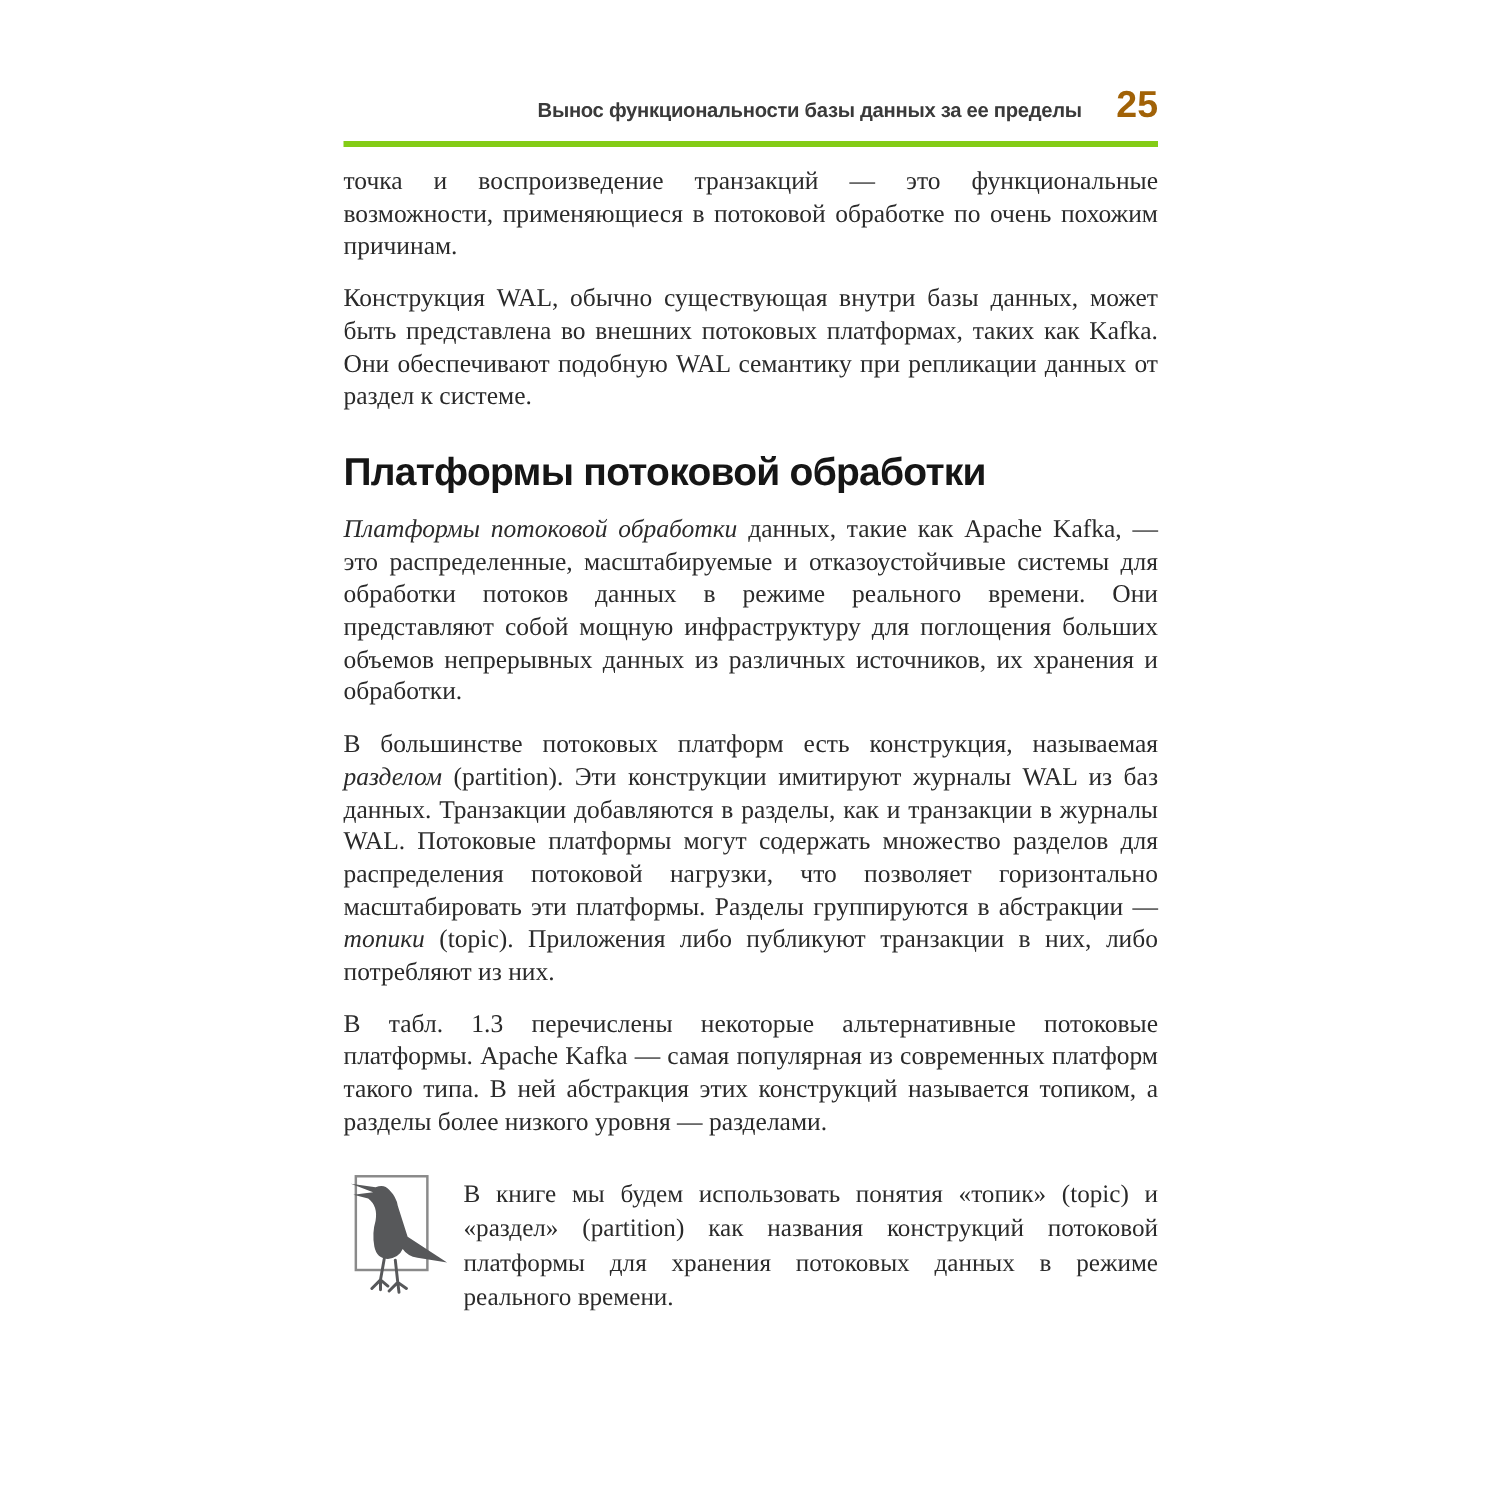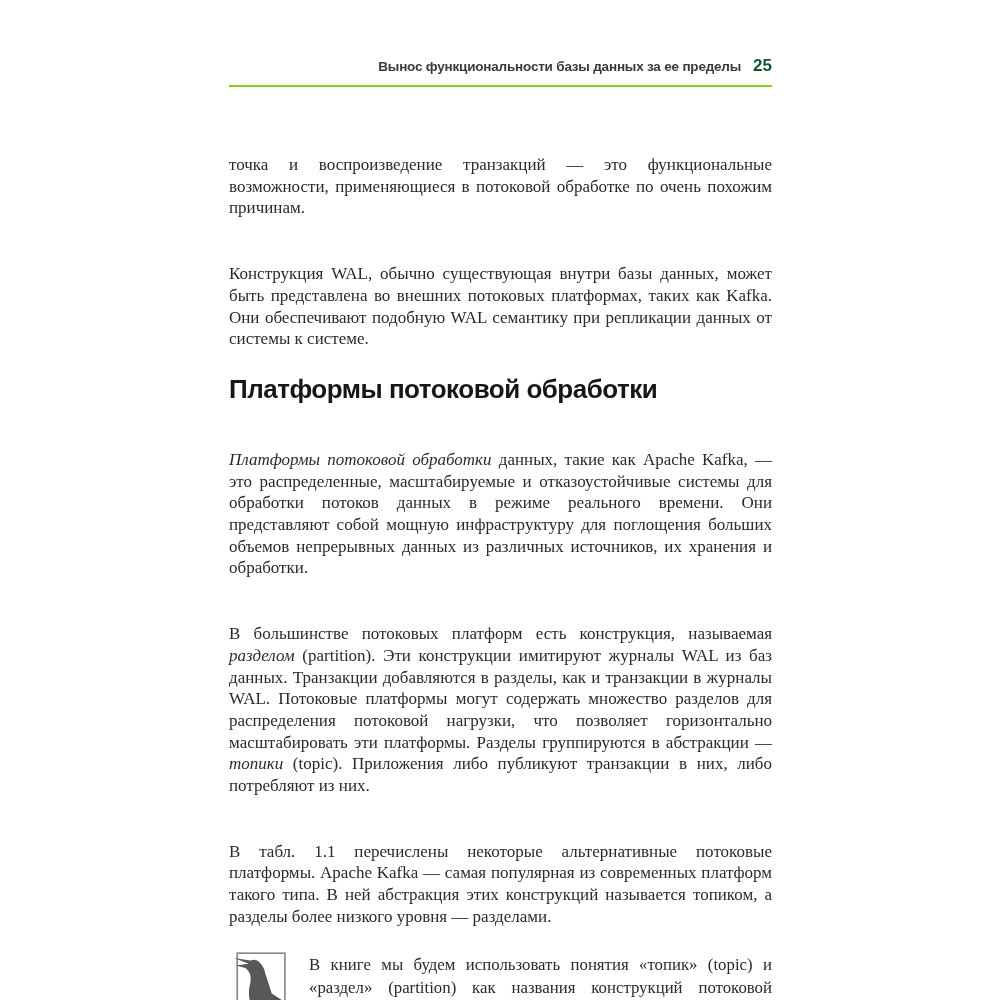--- a/index.html
+++ b/index.html
@@ -8,44 +8,43 @@
   .page {
     position: relative;
     width: 1000px; height: 1000px;
     background: #ffffff;
     overflow: hidden;
   }
   header.page-header {
     position: absolute;
     left: 229px; top: 56px; width: 543px;
     display: flex; justify-content: flex-end; align-items: baseline;
-    gap: 12px;
-    border-bottom: 2px solid #84cc16;
+    gap: 23px;
+    border-bottom: 4px solid #84cc16;
     padding-bottom: 9px;
     font-family: "Liberation Sans", sans-serif;
   }
   .running-head {
     font-size: 13.5px; font-weight: 700; color: #3a3a3a;
     letter-spacing: -0.2px;
   }
   .page-number {
-    font-size: 17px; font-weight: 700; color: #14532d;
+    font-size: 25px; font-weight: 700; color: #a16207;
   }
   main.page-content {
     position: absolute;
     left: 229px; top: 110px; width: 543px;
     text-align: justify;
     hyphens: auto;
   }
   p.body-par {
     font-size: 17px;
     line-height: 21.7px;
     margin-bottom: 13px;
     color: #2a2a2a;
-    margin-top: 44px;
   }
   h1.section-heading {
     font-family: "Liberation Sans", sans-serif;
     font-weight: 700;
     font-size: 26px;
     letter-spacing: -0.5px;
     color: #161616;
     text-align: left;
     margin: 24px 0 12px 0;
   }
@@ -74,31 +73,31 @@
 
   <header class="page-header">
     <span class="running-head">Вынос функциональности базы данных за ее пределы</span>
     <span class="page-number">25</span>
   </header>
 
   <main class="page-content">
 
     <p class="body-par"><span>точка и воспроизведение транзакций — это функциональные возможности, применяющиеся в потоковой обработке по очень похожим причинам.</span></p>
 
-    <p class="body-par"><span>Конструкция WAL, обычно существующая внутри базы данных, может быть представлена во внешних потоковых платформах, таких как Kafka. Они обеспечивают подобную WAL семантику при репликации данных от системы к системе.</span></p>
+    <p class="body-par"><span>Конструкция WAL, обычно существующая внутри базы данных, может быть представлена во внешних потоковых платформах, таких как Kafka. Они обеспечивают подобную WAL семантику при репликации данных от раздел к системе.</span></p>
 
     <h1 class="section-heading">Платформы потоковой обработки</h1>
 
     <p class="body-par"><i>Платформы потоковой обработки</i><span> данных, такие как Apache Kafka, — это распределенные, масштабируемые и отказоустойчивые системы для обработки потоков данных в режиме реального времени. Они представляют собой мощную инфраструктуру для поглощения больших объемов непрерывных данных из различных источников, их хранения и обработки.</span></p>
 
     <p class="body-par"><span>В большинстве потоковых платформ есть конструкция, называемая </span><i>разделом</i><span> (partition). Эти конструкции имитируют журналы WAL из баз данных. Транзакции добавляются в разделы, как и транзакции в журналы WAL. Потоковые платформы могут содержать множество разделов для распределения потоковой нагрузки, что позволяет горизонтально масштабировать эти платформы. Разделы группируются в абстракции — </span><i>топики</i><span> (topic). Приложения либо публикуют транзакции в них, либо потребляют из них.</span></p>
 
 
 
-    <p class="body-par"><span>В табл. 1.1 перечислены некоторые альтернативные потоковые платформы. Apache Kafka — самая популярная из современных платформ такого типа. В ней абстракция этих конструкций называется топиком, а разделы более низкого уровня — разделами.</span></p>
+    <p class="body-par"><span>В табл. 1.3 перечислены некоторые альтернативные потоковые платформы. Apache Kafka — самая популярная из современных платформ такого типа. В ней абстракция этих конструкций называется топиком, а разделы более низкого уровня — разделами.</span></p>
 
     <div class="note">
       <div class="note-icon-wrap">
         <svg width="74" height="86" viewBox="0 0 90 104" aria-hidden="true">
           <rect x="10" y="6" width="58" height="76" fill="none" stroke="#8a8a8a" stroke-width="2"></rect>
           <path fill="#57585a" d="
             M6,12
             L26,15
             Q33,12 37,17
             Q43,23 44,30

